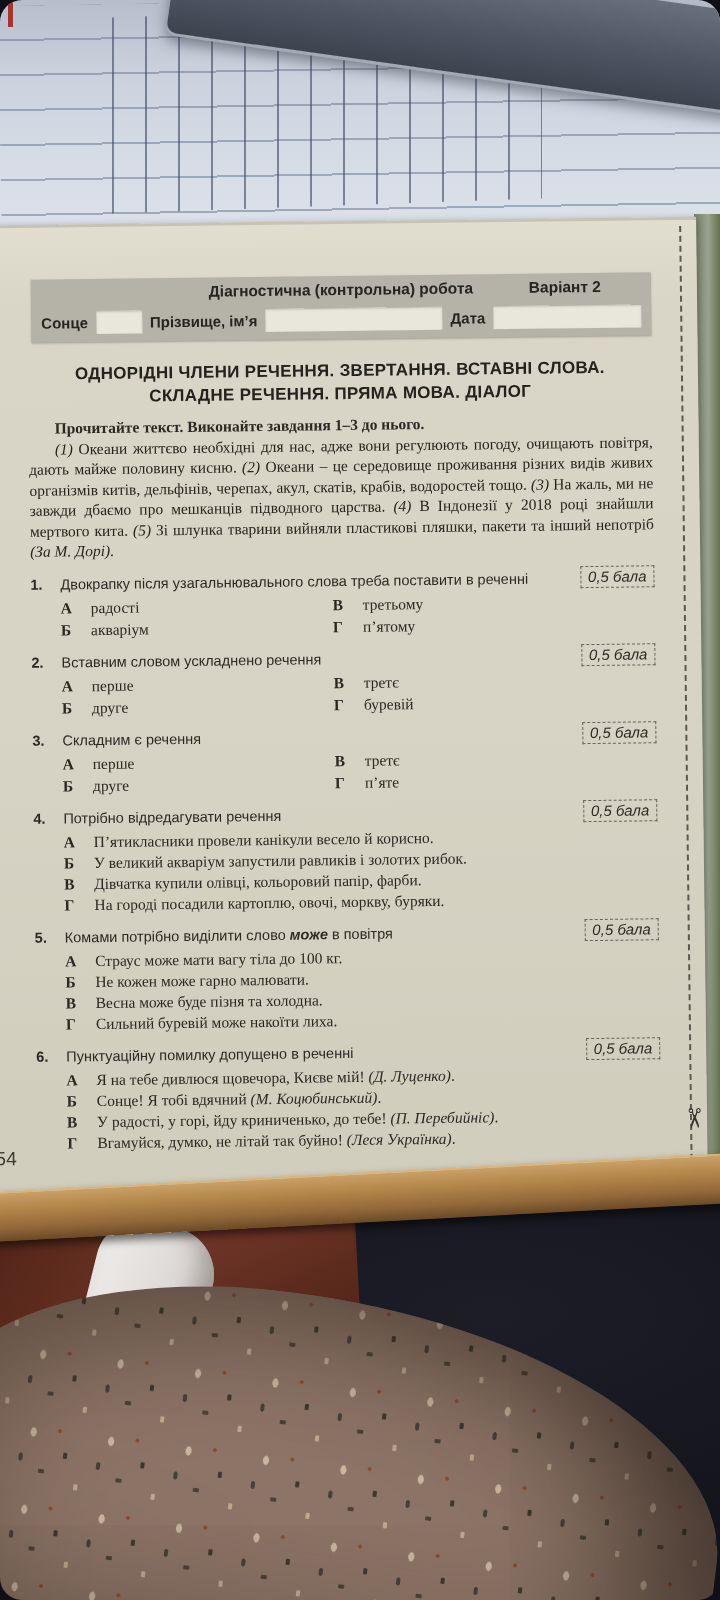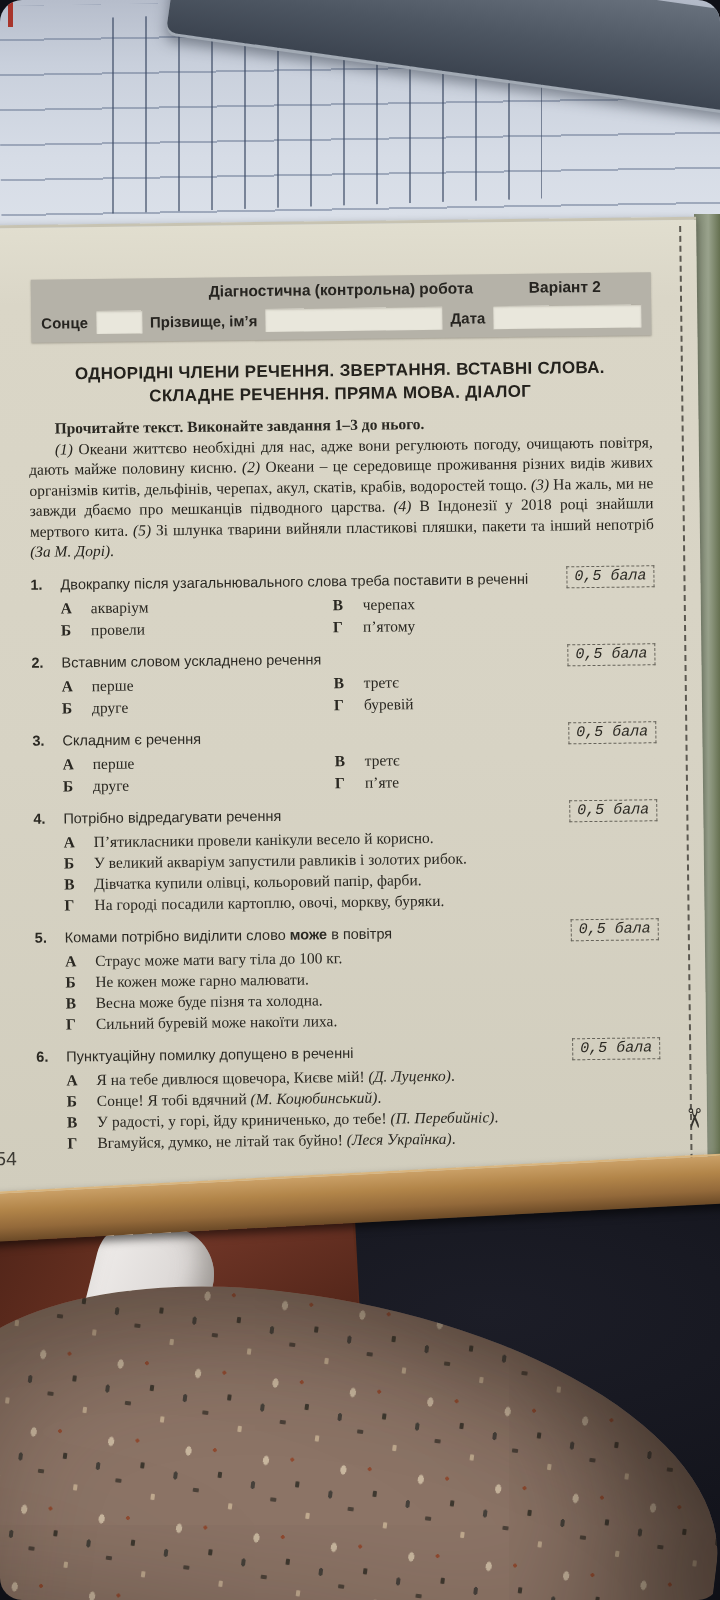--- a/index.html
+++ b/index.html
@@ -82,22 +82,22 @@
     margin:8px 0 2px;text-indent:26px;}
   .passage{font-family:"Liberation Serif",serif;font-size:15.5px;line-height:20.5px;
     text-align:justify;text-indent:26px;margin:0;color:#26241e;}
   .it{font-style:italic;}
 
   
   .q{margin-top:13px;}
   .q-head{display:flex;align-items:flex-start;}
   .q-num{width:30px;flex:0 0 30px;font-weight:bold;font-size:14.5px;padding-top:1px;}
   .q-stem{flex:1;font-size:14.5px;padding-right:6px;color:#2b2923;line-height:1.3;}
-  .stem-b{font-weight:bold;}
-  .q-points{font-family:Liberation Mono, monospace;font-style:italic;font-size:15px;
+  .stem-b{font-weight:bold;font-style:italic;}
+  .q-points{font-family:Liberation Sans, sans-serif;font-style:italic;font-size:15px;
     border:1.5px dashed #66635a;padding:1px 7px 2px;white-space:nowrap;margin-top:-3px;color:#2b2923;}
   .opts{margin:3px 0 0 30px;font-family:"Liberation Serif",serif;font-size:15.5px;}
   .opts.two{display:grid;grid-template-columns:272px 1fr;row-gap:1px;}
   .opt{display:flex;line-height:21px;}
   .opt-letter{font-weight:bold;flex:0 0 18px;margin-right:12px;}
   .opt-text{flex:1;}
 </style>
 </head>
 <body>
 
@@ -150,29 +150,29 @@
   <div class="q">
     <div class="q-head">
       <div class="q-num">1.</div>
       <div class="q-stem"><span>Двокрапку після узагальнювального слова треба поставити в реченні</span><span class="stem-b"></span><span></span></div>
       <div class="q-points">0,5 бала</div>
     </div>
     <div class="opts two">
 
     <div class="opt">
         <span class="opt-letter">А</span>
+        <span class="opt-text"><span>радості</span><span class="it"></span><span></span></span>
+      </div>
+              <div class="opt">
+        <span class="opt-letter">В</span>
+        <span class="opt-text"><span>третьому</span><span class="it"></span><span></span></span>
+      </div>
+              <div class="opt">
+        <span class="opt-letter">Б</span>
         <span class="opt-text"><span>акваріум</span><span class="it"></span><span></span></span>
-      </div>
-              <div class="opt">
-        <span class="opt-letter">В</span>
-        <span class="opt-text"><span>черепах</span><span class="it"></span><span></span></span>
-      </div>
-              <div class="opt">
-        <span class="opt-letter">Б</span>
-        <span class="opt-text"><span>провели</span><span class="it"></span><span></span></span>
       </div>
               <div class="opt">
         <span class="opt-letter">Г</span>
         <span class="opt-text"><span>п’ятому</span><span class="it"></span><span></span></span>
       </div>
             </div>
   </div>
 
   <div class="q">
     <div class="q-head">

